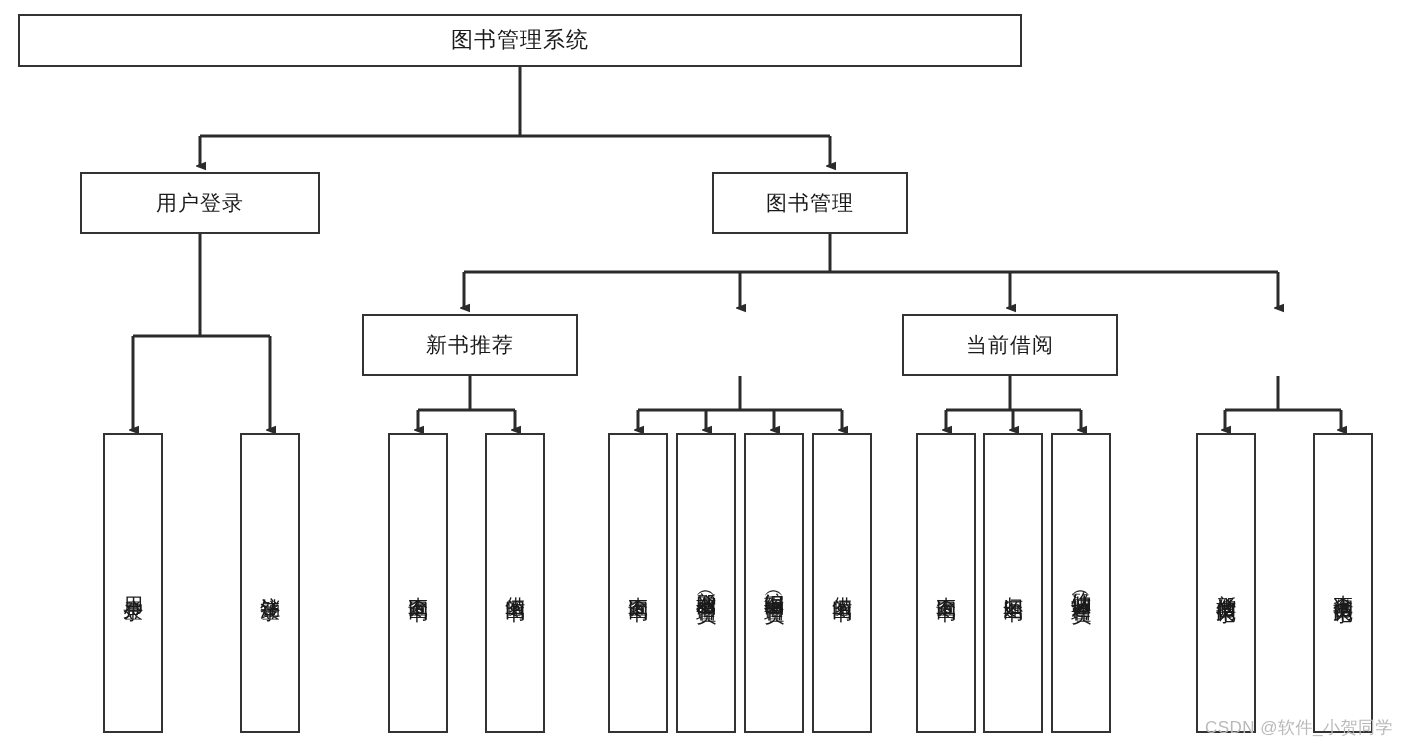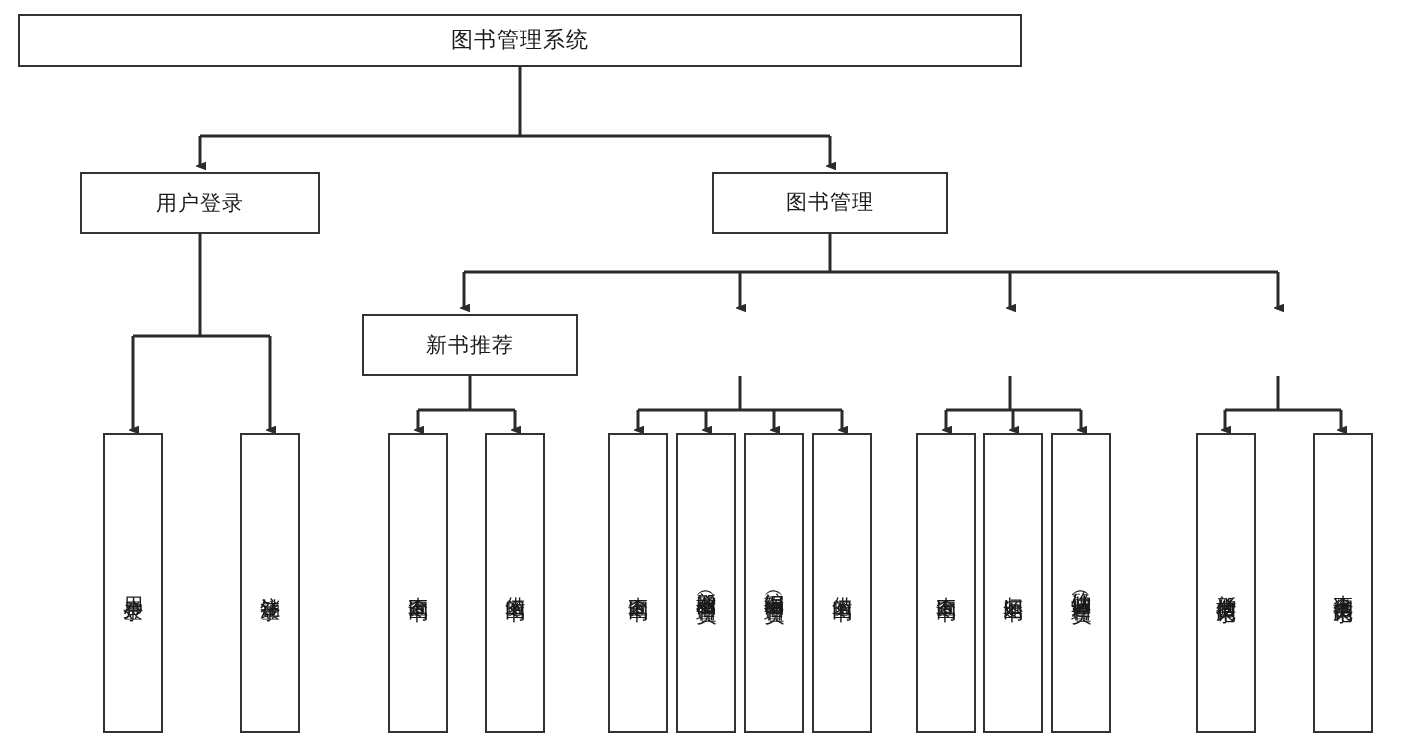--- a/index.html
+++ b/index.html
@@ -124,26 +124,29 @@
     </g>
   </svg>
 
   <div class="node horiz root" style="left:18px; top:14px; width:1004px; height:53px;">
     <span>图书管理系统</span>
   </div>
 
   <div class="node horiz" style="left:80px; top:172px; width:240px; height:62px;">
     <span>用户登录</span>
   </div>
-  <div class="node horiz" style="left:712px; top:172px; width:236px; height:62px;font-family:Liberation Serif, serif;">
+  <div class="node horiz" style="left:712px; top:172px; width:196px; height:62px;">
     <span>图书管理</span>
   </div>
 
   <div class="node horiz" style="left:362px; top:314px; width:216px; height:62px;">
     <span>新书推荐</span>
+  </div>
+  <div class="node horiz" style="left:902px; top:314px; width:216px; height:62px;">
+    <span>当前借阅</span>
   </div>
 
   <div class="node vert" style="left:103px; top:433px; width:60px; height:300px;">
     <span class="vlabel">用户登录</span>
   </div>
   <div class="node vert" style="left:240px; top:433px; width:60px; height:300px;">
     <span class="vlabel">注销登录</span>
   </div>
 
   <div class="node vert" style="left:388px; top:433px; width:60px; height:300px;">
@@ -176,13 +179,14 @@
     <span class="vlabel">确认归还（管理员）</span>
   </div>
 
   <div class="node vert" style="left:1196px; top:433px; width:60px; height:300px;">
     <span class="vlabel">新增借阅记录</span>
   </div>
   <div class="node vert" style="left:1313px; top:433px; width:60px; height:300px;">
     <span class="vlabel">查询借阅记录</span>
   </div>
 
+  <div class="watermark">CSDN @软件_小贺同学</div>
 </div>
 
 </body></html>

